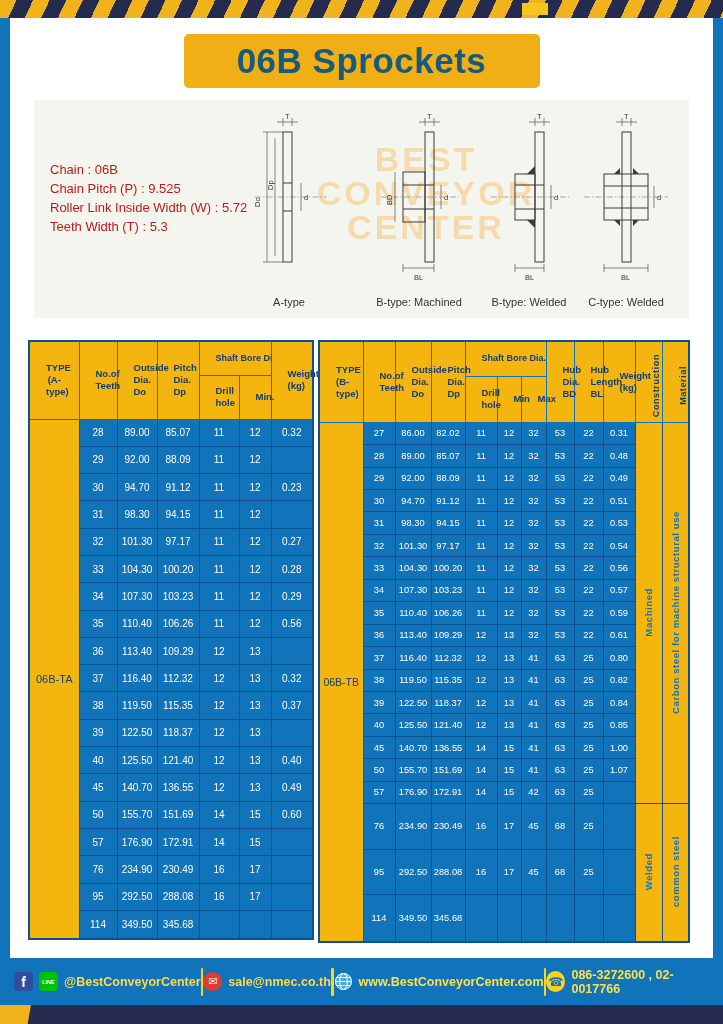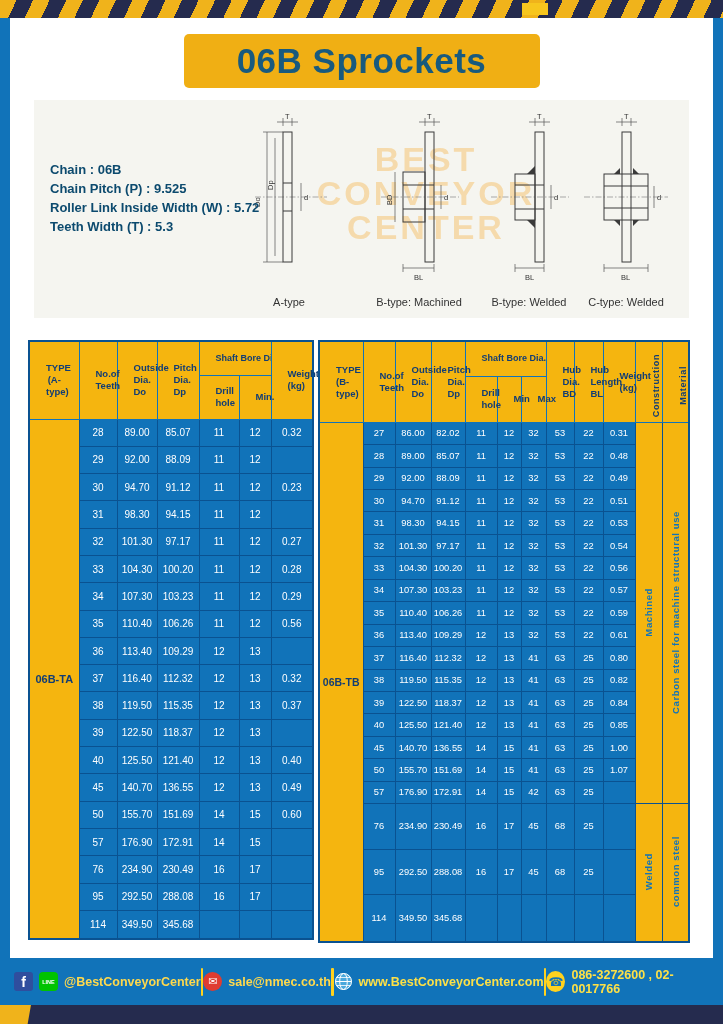--- a/index.html
+++ b/index.html
@@ -18,21 +18,21 @@
 
   
   .title-banner { position:absolute; top:34px; left:50%; transform:translateX(-50%);
     width:356px; height:54px; background:#f0af14; border-radius:5px;
     display:flex; align-items:center; justify-content:center; }
   .title-banner h1 { font-size:35px; font-weight:bold; color:#185a7e; letter-spacing:.5px; }
 
   
   .specs-panel { position:absolute; left:34px; top:100px; width:655px; height:218px; background:#f5f5f0; }
   .spec-lines { position:absolute; left:16px; top:60px; z-index:2; }
-  .spec-lines div { font-size:13px; font-weight:bold; color:#0c4a6e; line-height:19px; }
+  .spec-lines div { font-size:13px; font-weight:normal; color:#b91c1c; line-height:19px; }
   .watermark { position:absolute; left:222px; top:42px; width:340px; text-align:center; z-index:0;
     font-size:34px; font-weight:800; color:#f5a41f; opacity:.32; line-height:1.0; letter-spacing:3px;
     white-space:pre-line; }
   .drawing { position:absolute; top:12px; width:100px; text-align:center; z-index:1; }
   .d-a{ left:205px; } .d-b1{ left:335px; } .d-b2{ left:445px; } .d-c{ left:542px; }
   .drawing .dlabel { font-size:11px; color:#333; margin-top:14px; }
   svg.draw { display:block; margin:0 auto; }
   svg .ln  { stroke:#3a3a3a; stroke-width:1; fill:none; }
   svg .dim { stroke:#555; stroke-width:.7; fill:none; }
   svg .cl  { stroke:#888; stroke-width:.7; fill:none; stroke-dasharray:6 2 1.5 2; }
@@ -46,21 +46,21 @@
   .table-b { left:318px; top:340px; width:370px; height:600px; }
   .sprocket-table th { background:#f5b50f; color:#123d74; font-weight:bold; font-size:9.5px;
     border:1px solid #1173b9; white-space:pre-line; padding:1px 16px; line-height:1.25; }
   thead tr:nth-child(1) th { height:34px; }
   thead tr:nth-child(2) th { height:44px; }
   th.group-head { white-space:nowrap; font-size:9px; overflow:hidden; }
   .sprocket-table td { background:#1173b9; color:#fff; text-align:center; vertical-align:middle;
     border:1px solid #0a5291; padding:0 1px; }
   .table-a td { font-size:10px; }
   .table-b td { font-size:9.3px; }
-  .sprocket-table td.type-cell { background:#f5b50f; color:#123d74; font-weight:bold; }
+  .sprocket-table td.type-cell { background:#f5b50f; color:#123d74; font-weight:normal; }
   .table-a td.type-cell { font-size:11px; }
   .table-b td.type-cell { font-size:10.5px; }
   .sprocket-table td.vert-cell { background:#f5b50f; color:#1173b9; font-weight:bold; font-size:9.5px; }
   .vspan { display:inline-block; writing-mode:vertical-rl; transform:rotate(180deg);
     line-height:1; letter-spacing:.6px; }
   th.vert-head { font-size:9px; }
 
   
   .footer-bar { position:absolute; left:0; right:0; bottom:19px; height:47px; background:#1173b9;
     display:flex; align-items:center; justify-content:space-between; padding:0 14px; }

